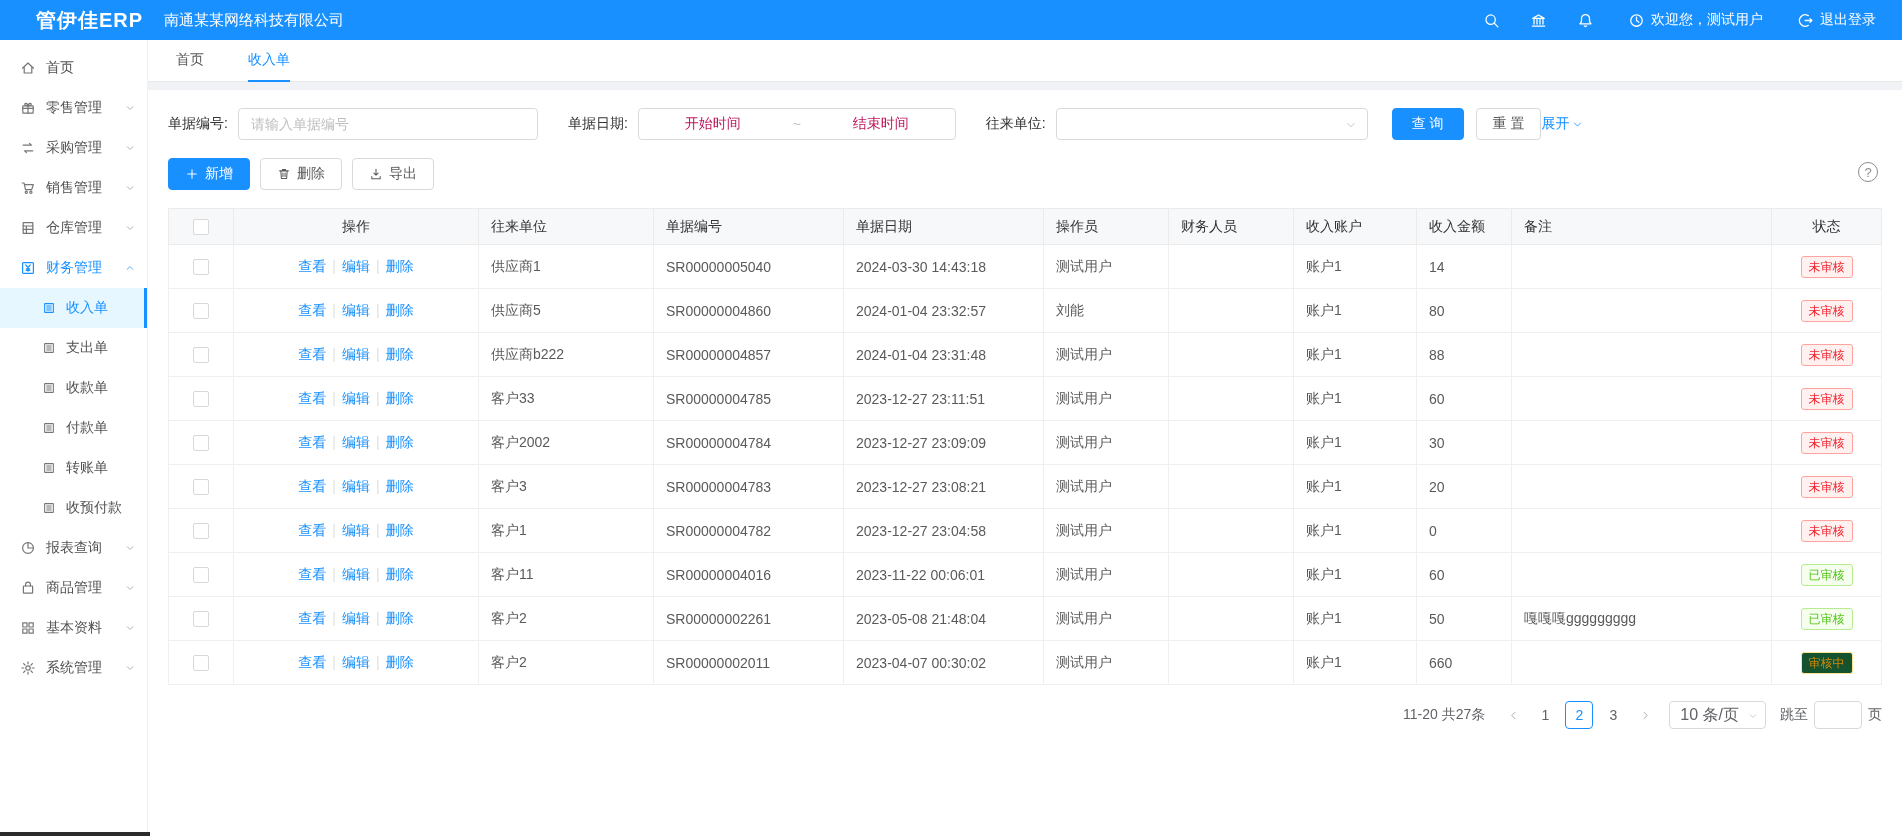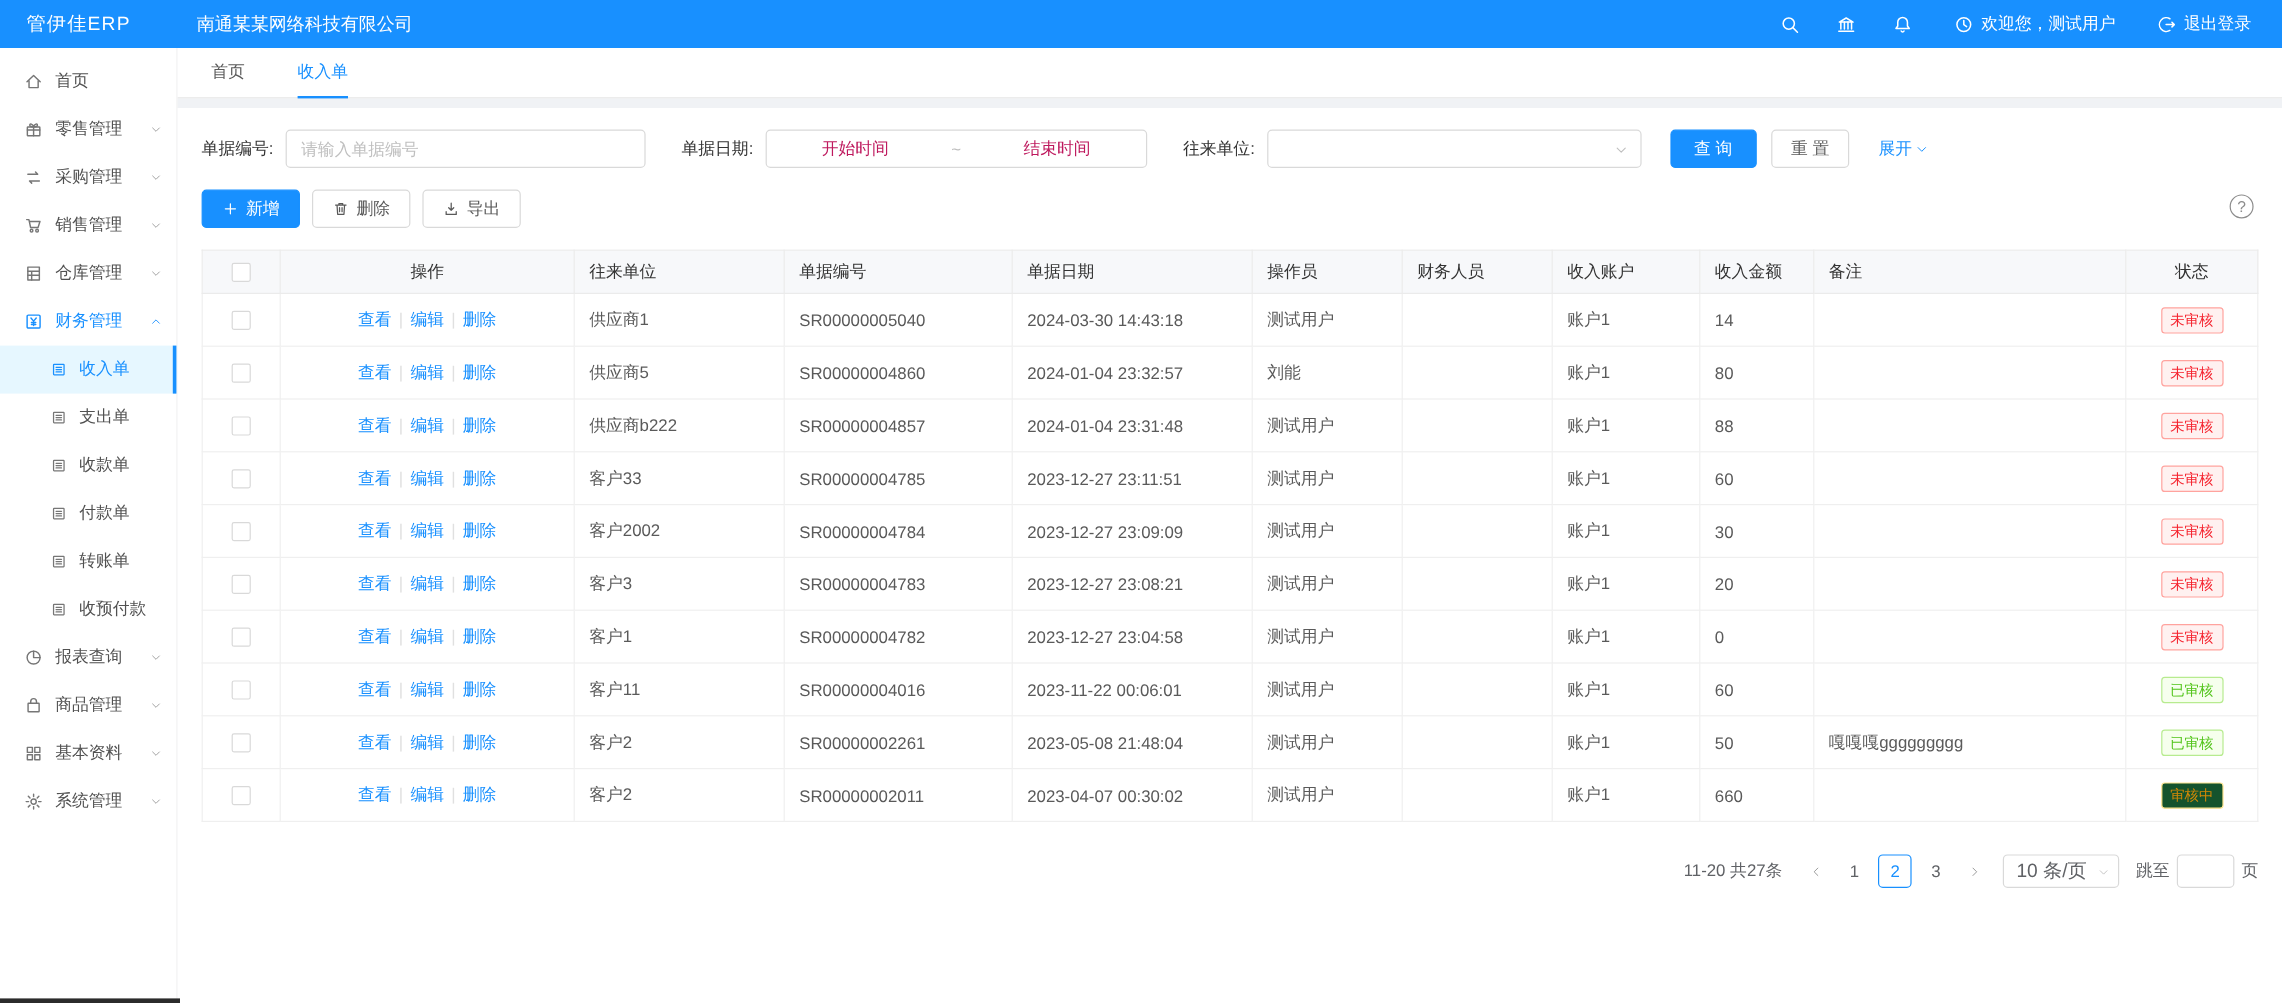--- a/index.html
+++ b/index.html
@@ -1,20 +1,20 @@
 <!DOCTYPE html>
 <html><head>
 <meta charset="utf-8">
 <style>
   *{box-sizing:border-box;margin:0;padding:0}
   html,body{width:1902px;height:836px;overflow:hidden;background:#fff;
     font-family:"Liberation Sans","DejaVu Sans",sans-serif;position:relative}
   
   .topbar{height:40px;background:#1890ff;display:flex;align-items:center;color:#fff}
-  .logo{width:148px;padding-left:22px;font-size:16px;font-weight:normal;letter-spacing:1px;white-space:nowrap}
+  .logo{width:148px;padding-left:36px;font-size:20px;font-weight:bold;letter-spacing:1px;white-space:nowrap}
   .company{font-size:15px;margin-left:16px}
   .topbar-right{margin-left:auto;display:flex;align-items:center;padding-right:26px;font-size:14px}
   .tb-icon{width:17px;height:17px;margin-left:30px;cursor:pointer;display:inline-flex}
   .tb-group{display:flex;align-items:center;margin-left:34px;gap:6px;cursor:pointer;white-space:nowrap}
   .tb-group .tb-icon{margin-left:0}
   
   .layout{display:flex;height:796px}
   .sidebar{width:148px;background:#fff;border-right:1px solid #f0f0f0;padding-top:8px;flex:none}
   .side-item{height:40px;display:flex;align-items:center;padding:0 12px 0 20px;font-size:14px;color:#515151;cursor:pointer;white-space:nowrap}
   .side-item .icon{width:16px;height:16px;margin-right:10px;color:#767676;flex:none}
@@ -40,38 +40,38 @@
   .bill-no{width:300px;margin-left:10px}
   .date-range{width:318px;margin-left:10px;display:flex;align-items:center;cursor:pointer}
   .date-range .ph{flex:1;text-align:center;color:#be185d}
   .date-range .sep{color:#bfbfbf}
   .select{width:312px;margin-left:10px;position:relative;cursor:pointer}
   .select .chev{position:absolute;right:10px;top:10px;width:12px;height:12px;color:#bfbfbf;display:inline-flex}
   .btn{height:32px;border:1px solid #d9d9d9;background:#fff;border-radius:4px;padding:0 16px;font-size:14px;color:#595959;display:inline-flex;align-items:center;gap:6px;cursor:pointer;font-family:inherit;white-space:nowrap}
   .btn.primary{background:#1890ff;border-color:#1890ff;color:#fff}
   .search-btn{margin-left:24px;padding:0 19px}
   .reset-btn{margin-left:12px}
-  .expand{margin-left:24px;color:#1890ff;display:flex;align-items:center;gap:3px;cursor:pointer}
+  .expand{margin-left:0;color:#1890ff;display:flex;align-items:center;gap:3px;cursor:pointer}
   .expand .chev{width:11px;height:11px;display:inline-flex}
   .toolbar{margin-top:18px;display:flex;gap:10px}
   .bicon{width:14px;height:14px;display:inline-flex}
   
   table{margin-top:18px;border-collapse:collapse;width:100%;table-layout:fixed;font-size:14px}
   th{background:#f7f8fa;font-weight:400;color:#333;height:36px;text-align:left;padding:0 12px;border:1px solid #ebebeb;white-space:nowrap}
   td{height:44px;color:#5a5a5a;padding:0 12px;border:1px solid #efefef;white-space:nowrap;overflow:hidden}
   th.c,td.c{text-align:center}
   .lnk{color:#1890ff;cursor:pointer}
   .sep{color:#e0e0e0;padding:0 6px}
   .cb{width:16px;height:16px;border:1px solid #d9d9d9;border-radius:2px;background:#fff;margin:0 auto;cursor:pointer}
   .badge{display:inline-block;font-size:12px;padding:2px 7px;border-radius:3px;border:1px solid;line-height:16px}
   .badge.red{color:#f5222d;background:#fff1f0;border-color:#ffa39e}
   .badge.green{color:#52c41a;background:#f6ffed;border-color:#b7eb8f}
   .badge.orange{color:#d48806;background:#14532d;border-color:#ffe58f}
   
-  .pagination{margin-top:27px;display:flex;justify-content:flex-end;align-items:center;font-size:14px;color:#606266;gap:6px}
+  .pagination{margin-top:16px;display:flex;justify-content:flex-end;align-items:center;font-size:14px;color:#606266;gap:6px}
   .pg-total{margin-right:10px}
   .page{min-width:28px;height:28px;display:flex;align-items:center;justify-content:center;cursor:pointer;border-radius:4px}
   .page.current{border:1px solid #1890ff;color:#1890ff}
   .arrow{width:24px;height:28px;color:#999;display:flex;align-items:center;justify-content:center;cursor:pointer}
   .arrow .icon{width:11px;height:11px;display:inline-flex}
   .size-select{height:28px;border:1px solid #d9d9d9;border-radius:4px;display:flex;align-items:center;padding:0 26px 0 10px;position:relative;font-size:16px;cursor:pointer;margin-left:6px;white-space:nowrap}
   .size-select .chev{position:absolute;right:7px;top:9px;width:10px;height:10px;color:#bfbfbf;display:inline-flex}
   .jump-label{margin-left:8px}
   .jump-input{width:48px;height:28px;border:1px solid #d9d9d9;border-radius:4px;outline:none;padding:0 6px;font-family:inherit}
   .help{position:absolute;right:24px;top:72px;width:20px;height:20px;border:1px solid #8c8c8c;border-radius:50%;color:#8c8c8c;font-size:13px;display:flex;align-items:center;justify-content:center;cursor:pointer}

